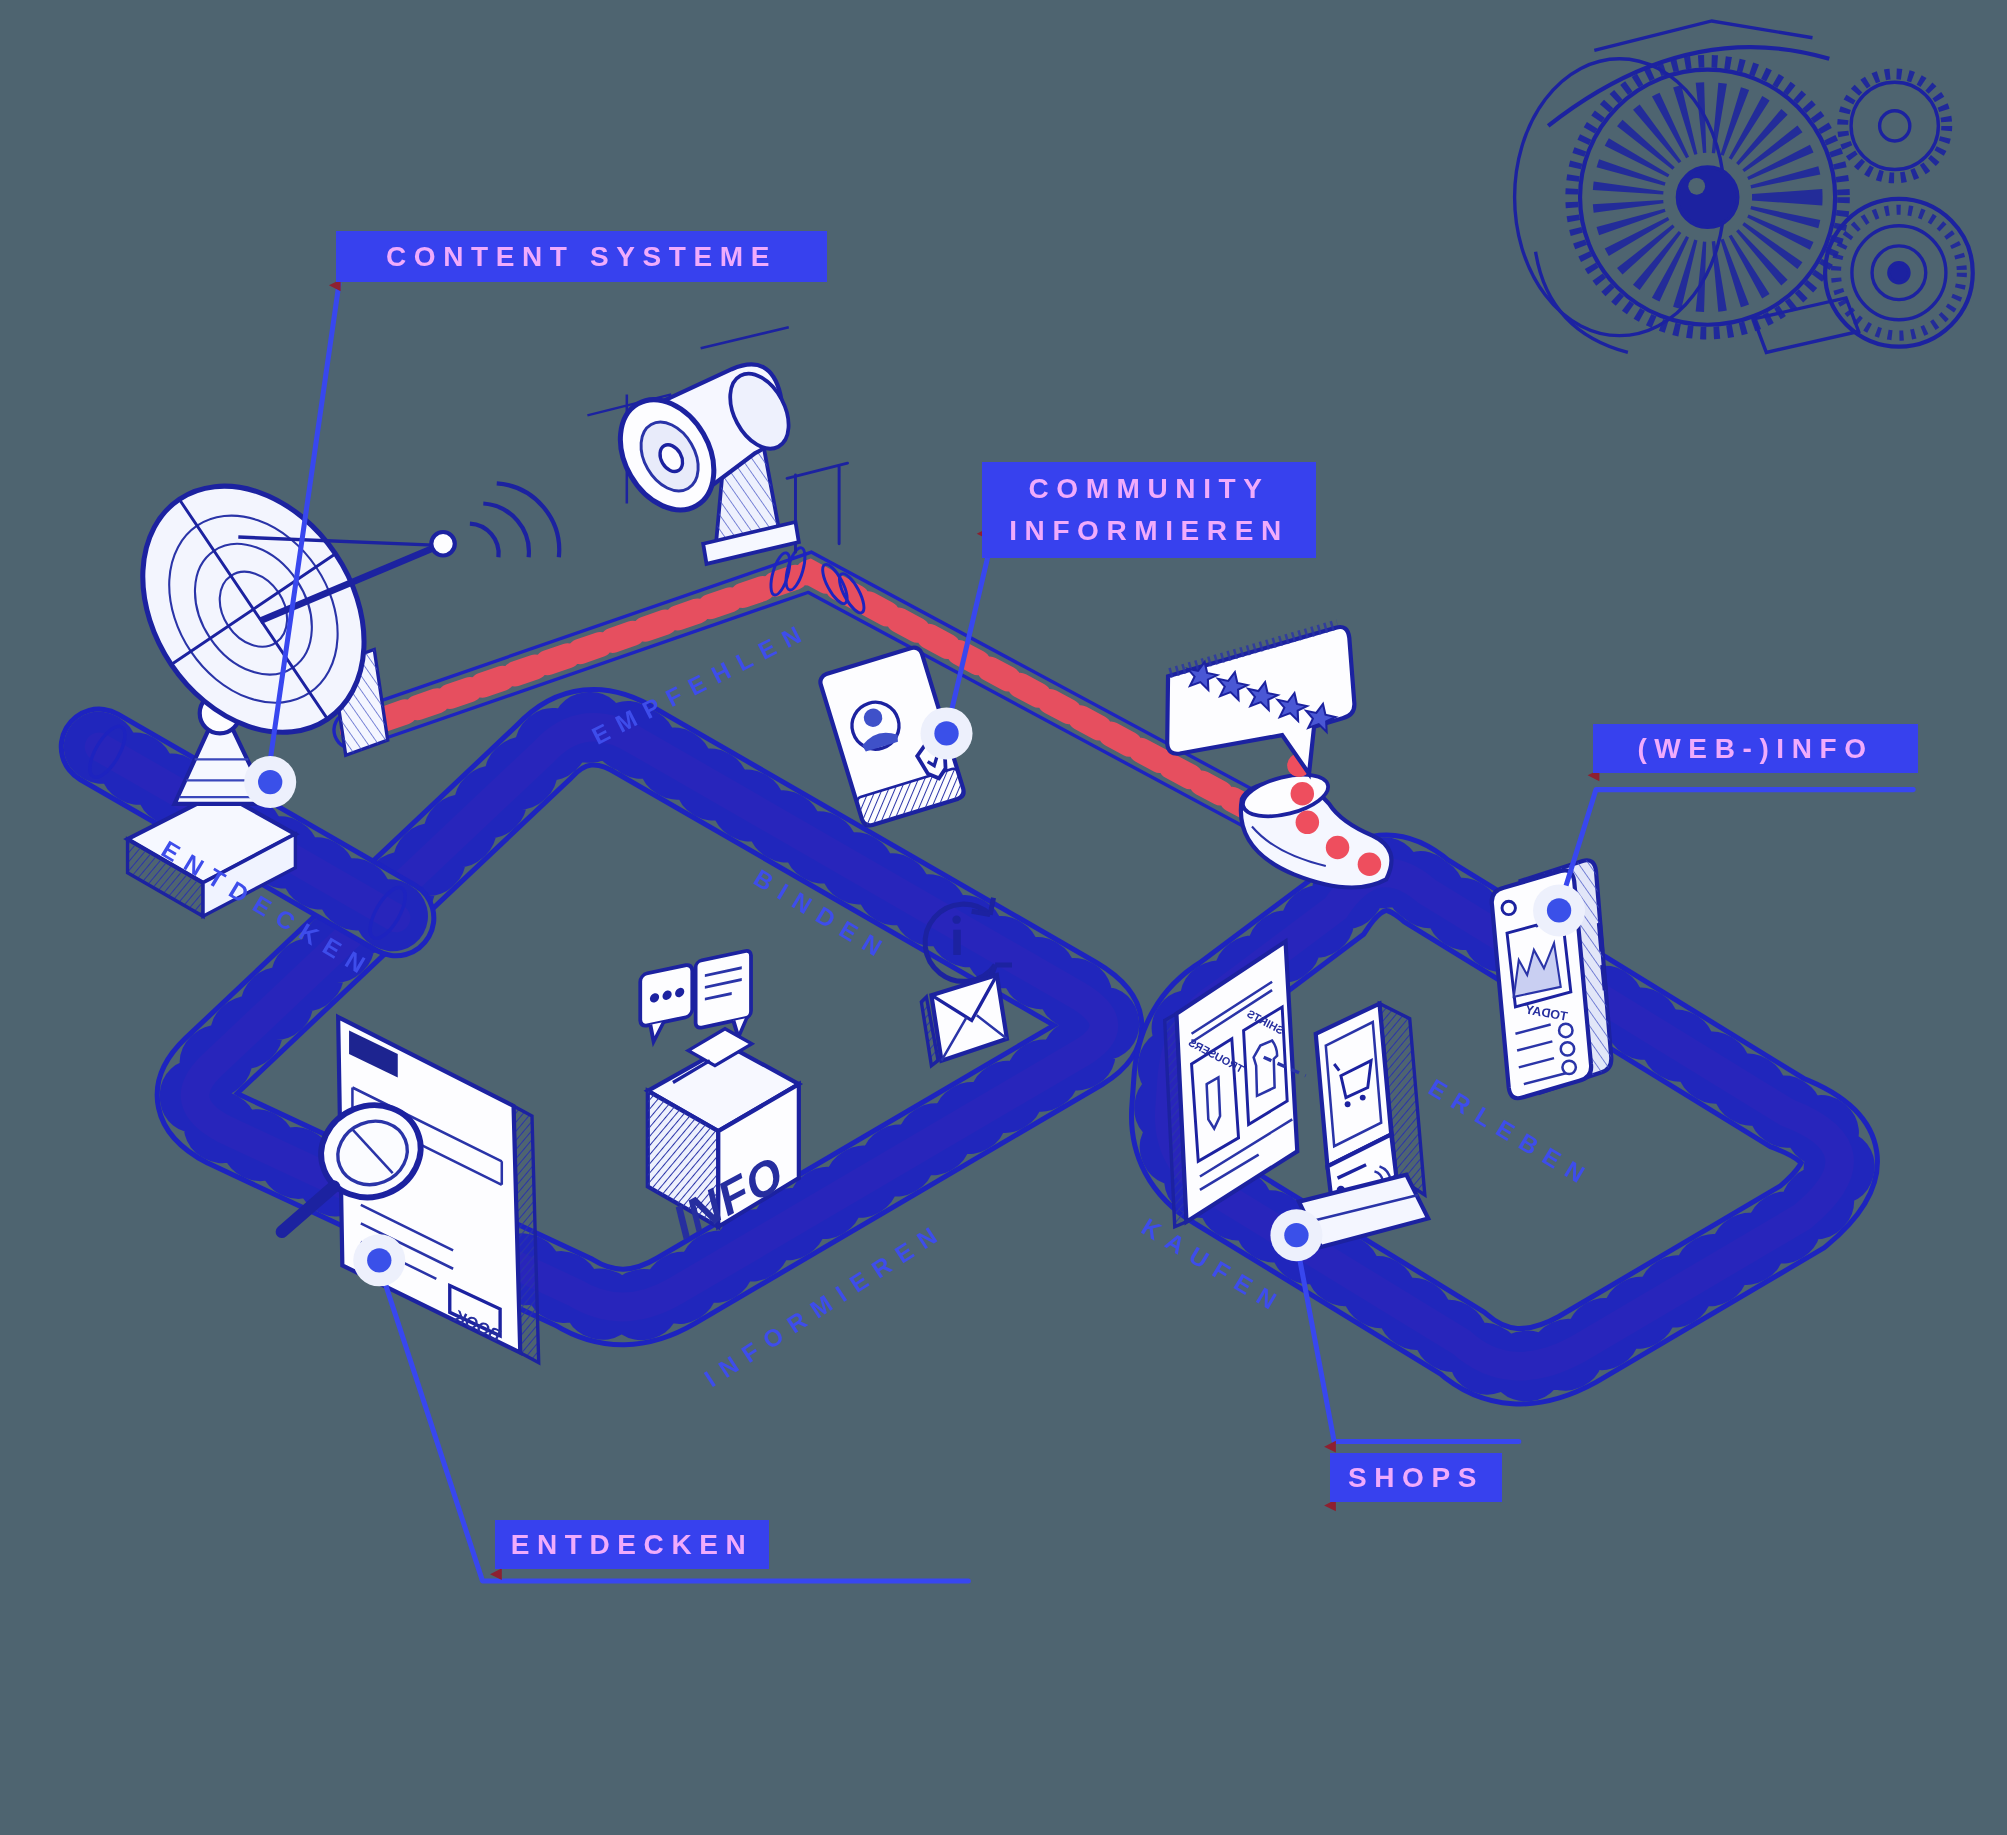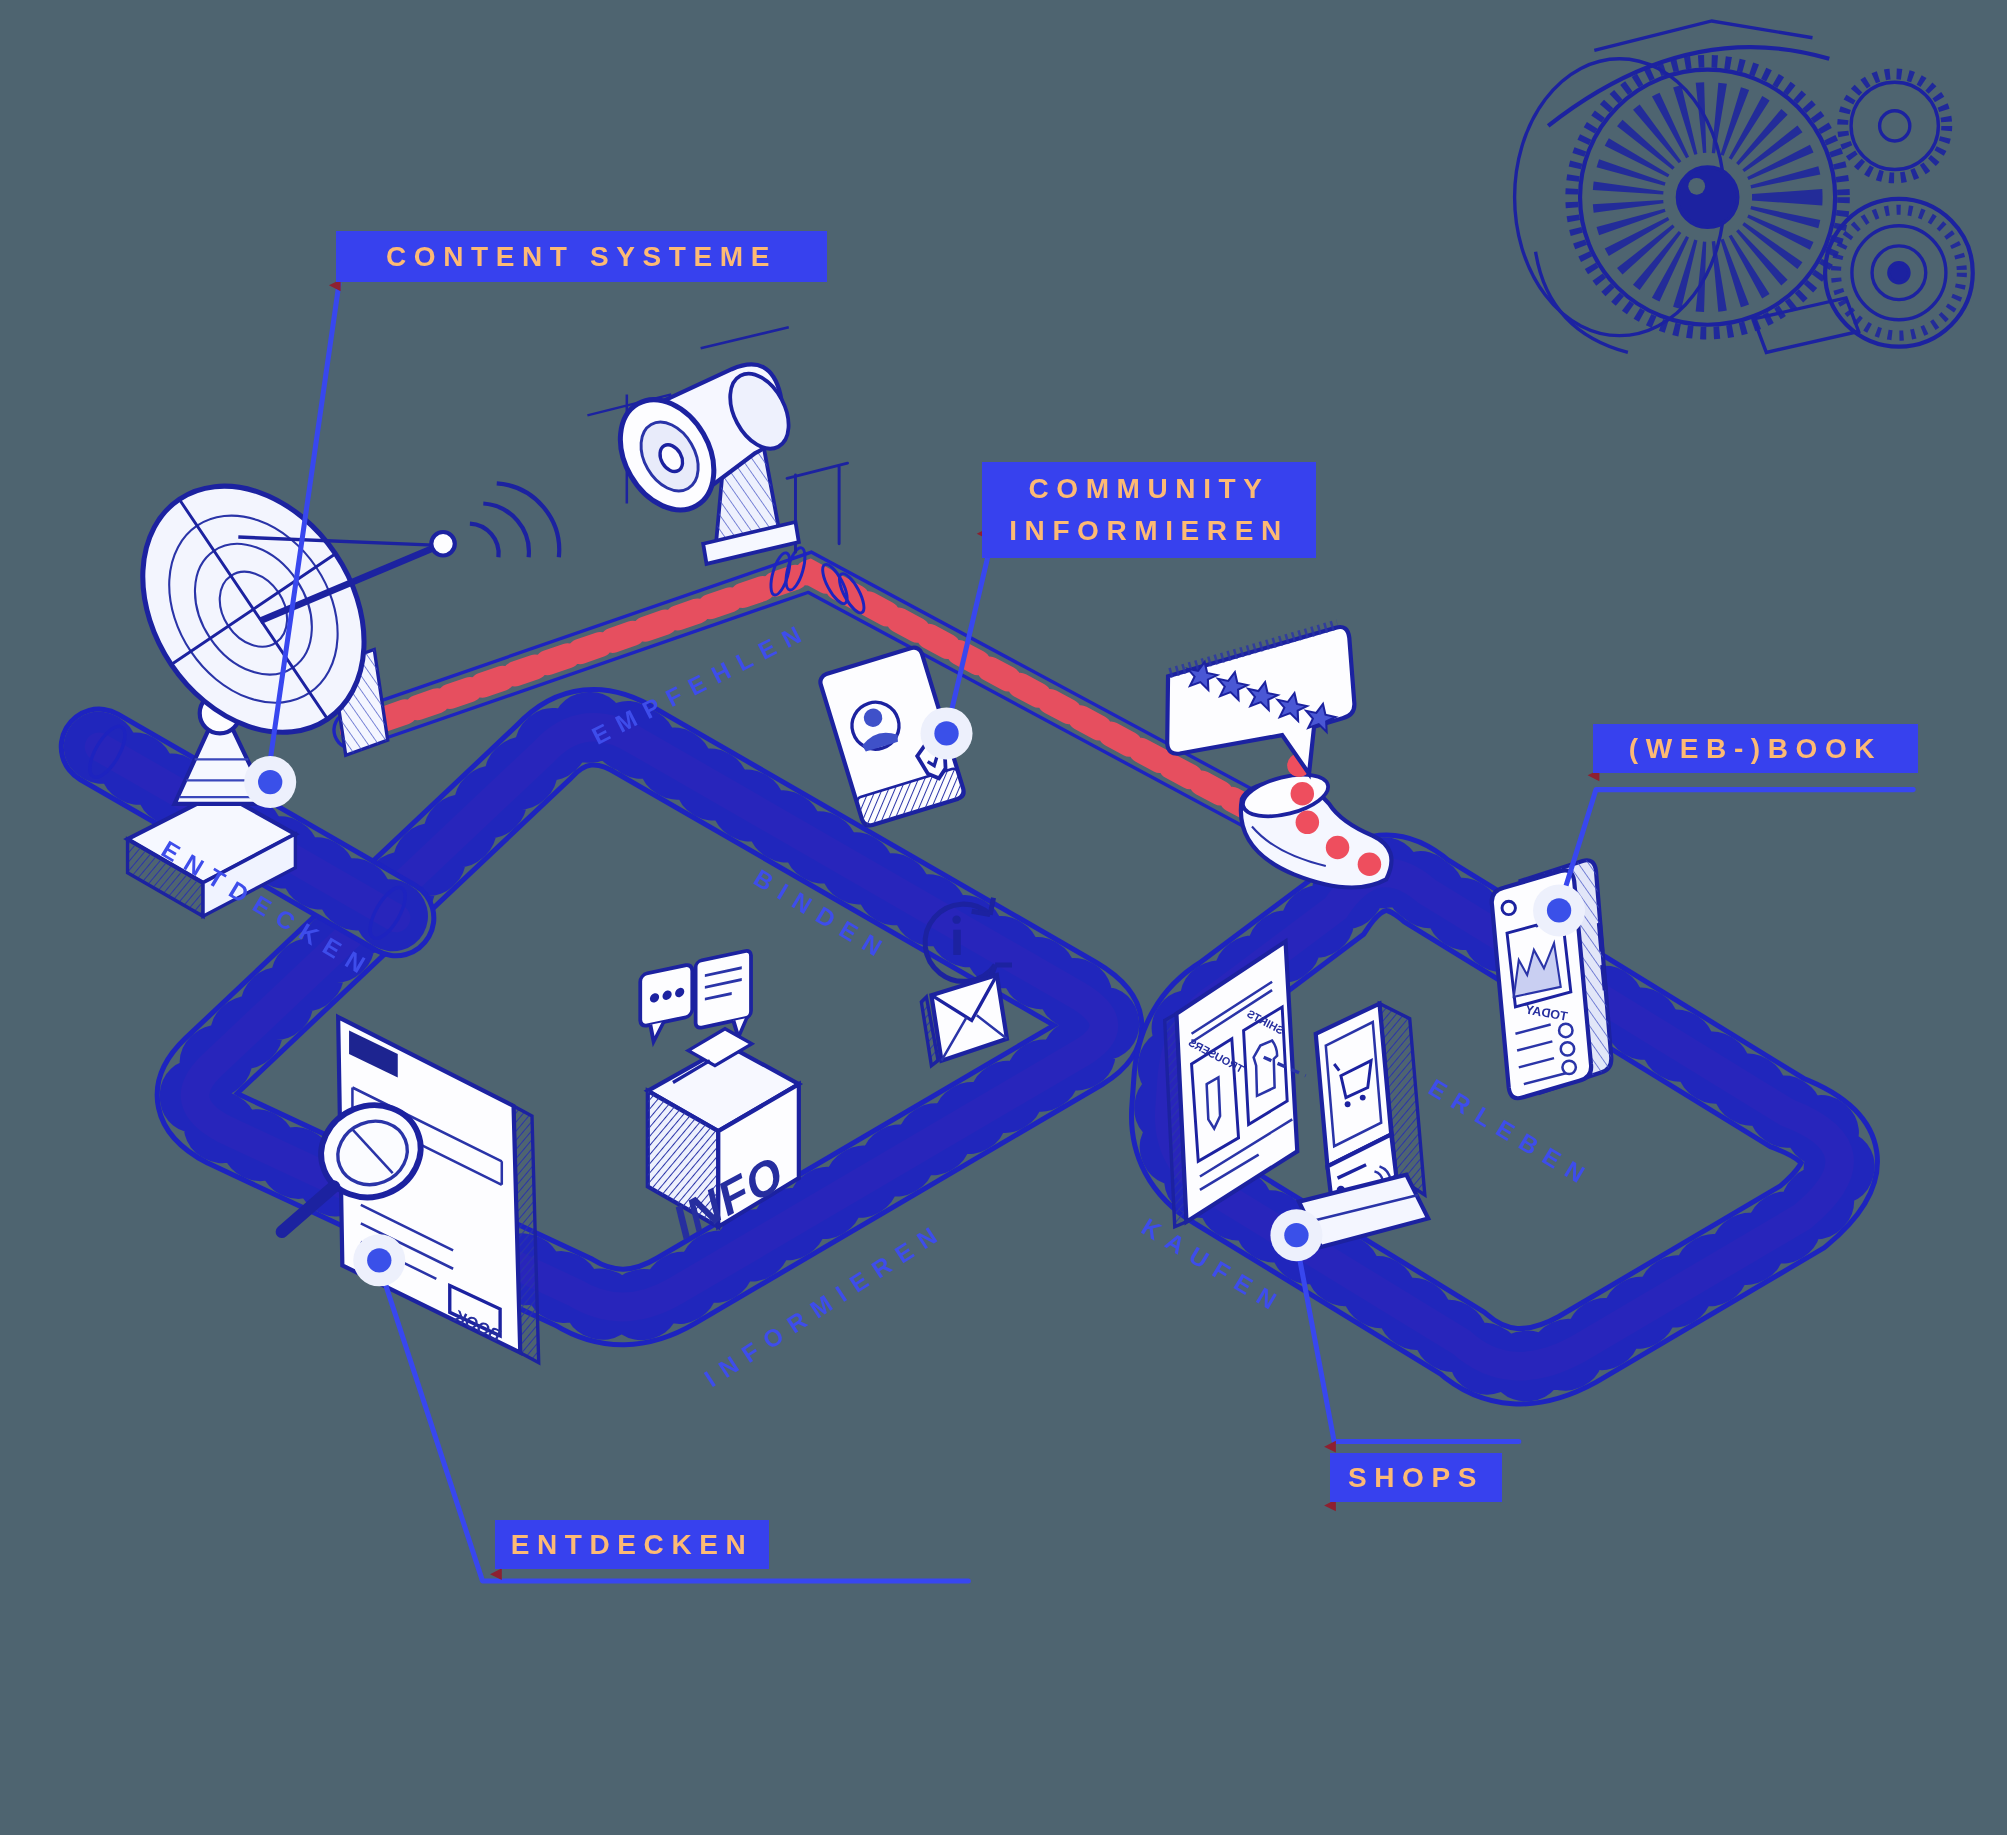--- a/index.html
+++ b/index.html
@@ -1,19 +1,19 @@
 <!DOCTYPE html>
 <html style="font-size:13.4px"><head>
 <meta charset="utf-8">
 <style>
   html,body{margin:0;padding:0;background:#4e6470;}
   #stage{position:relative;width:2008px;height:1836px;background:#4e6470;overflow:hidden;
          font-family:"Liberation Sans",sans-serif;}
   #scene{position:absolute;left:0;top:0;}
-  .label{position:absolute;background:#3741ee;color:#fdba74;font-weight:bold;
+  .label{position:absolute;background:#3741ee;color:#f0abfc;font-weight:bold;
          font-size:28px;letter-spacing:7.6px;display:flex;align-items:center;justify-content:center;
          font-family:"Liberation Sans",sans-serif;white-space:nowrap;text-align:center;}
   .label.twoline{flex-direction:column;line-height:42px;letter-spacing:7.6px;}
   svg text{font-family:"Liberation Sans",sans-serif;font-weight:bold;}
   .beltword{fill:#3e4deb;font-size:29px;letter-spacing:12px;}
   .micro{fill:#262e9f;}
 </style>
 </head>
 <body>
 
@@ -331,21 +331,21 @@
 <div class="label" style="left:336px;top:231px;width:491px;height:51px;">
   <span>CONTENT SYSTEME</span>
 </div>
 
 <div class="label twoline" style="left:982px;top:434px;width:334px;height:96px;margin-top:28px;">
   <span>COMMUNITY</span>
   <span>INFORMIEREN</span>
 </div>
 
 <div class="label" style="left:1593px;top:724px;width:325px;height:49px;">
-  <span>(WEB-)BOOK</span>
+  <span>(WEB-)INFO</span>
 </div>
 
 <div class="label" style="left:1330px;top:1453px;width:172px;height:49px;">
   <span>SHOPS</span>
 </div>
 
 <div class="label" style="left:495px;top:1520px;width:274px;height:49px;">
   <span>ENTDECKEN</span>
 </div>
 </div>

